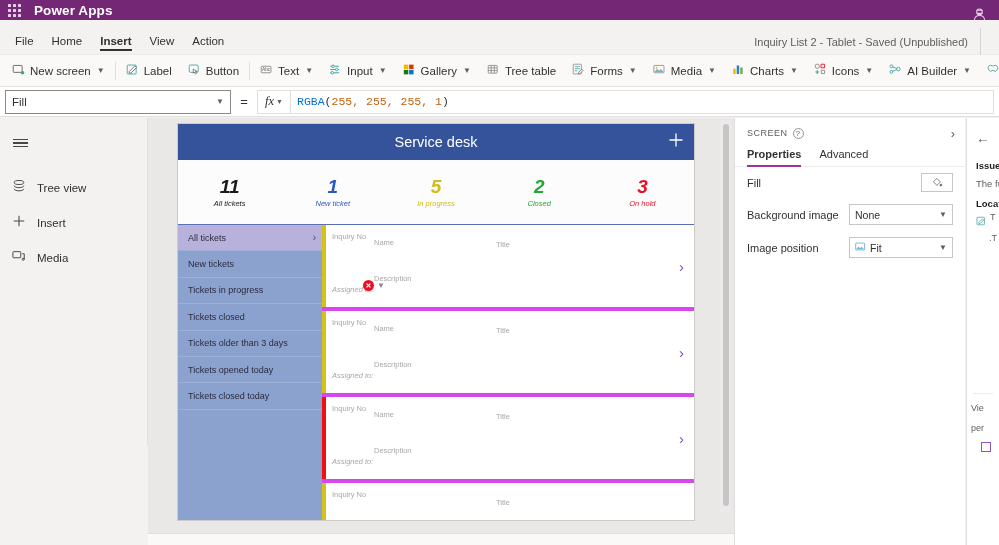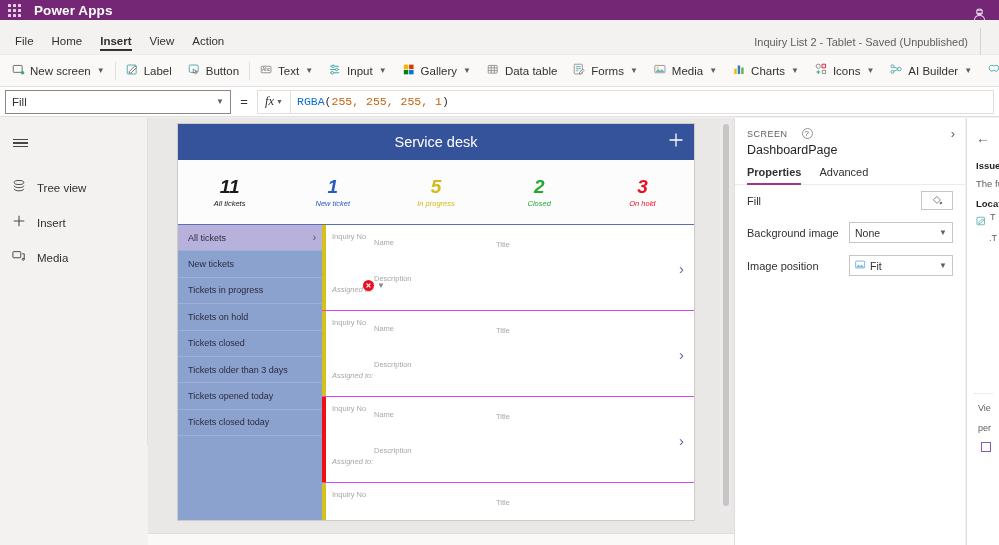--- a/index.html
+++ b/index.html
@@ -119,21 +119,21 @@
   .listcol { width:144px; background:#8ba1ce; }
   .litem {
     height:26.4px; display:flex; align-items:center; padding:0 6px 0 10px;
     font-size:9px; color:#2b2b3d; border-bottom:1px solid #9db0d8; cursor:pointer;
   }
   .litem.sel { background:#b7b1dc; }
   .litem .ch { margin-left:auto; color:#4c4c5c; font-size:10px; }
   .listfill { background:#8ba1ce; flex:1; }
   .gallery { flex:1; background:#eceaea; position:relative; overflow:hidden; }
   .gitem {
-    display:flex; background:#fff; border-bottom:1px solid #d946ef; height:86px; position:relative;
+    display:flex; background:#fff; border-bottom:4px solid #d946ef; height:86px; position:relative;
   }
   .gbar { width:4px; flex:none; }
   .gbody { flex:1; position:relative; }
   .ph { position:absolute; color:#aaa8a6; font-size:7.5px; }
   .ph.inq { left:6px; top:7px; }
   .ph.nam { left:48px; top:13px; }
   .ph.tit { left:170px; top:15px; }
   .ph.des { left:48px; top:49px; }
   .ph.asg { left:6px; top:60px;font-style:italic; }
   .gchev { position:absolute; right:10px; top:50%; transform:translateY(-50%); color:#7b52ab; font-size:15px; cursor:pointer; }
@@ -147,21 +147,21 @@
     position:absolute; right:3px; top:2px; width:11px; height:392px; background:#eceaea; cursor:pointer;
   }
   .cthumb { position:absolute; left:2.5px; top:4px; width:6px; height:382px; background:#c8c6c4; border-radius:3px; }
 
   
   .rightpanel {
     position:absolute; left:734px; top:118px; width:231px; height:427px;
     background:#fff; border-left:1px solid #e1dfdd;
   }
   .rp-head { padding:10px 12px 0 12px; position:relative; }
-  .rp-kind { font-size:9px; letter-spacing:.5px; color:#605e5c; display:flex; align-items:center; gap:14px; }
+  .rp-kind { font-size:9px; letter-spacing:.5px; color:#605e5c; display:flex; gap:5px; }
   .rp-help { width:11px; height:11px; border:1px solid #979593; border-radius:50%; font-size:8px;
              display:inline-flex; align-items:center; justify-content:center; color:#605e5c; cursor:pointer; }
   .rp-collapse { position:absolute; right:10px; top:8px; color:#605e5c; font-size:13px; cursor:pointer; }
   .rp-name { font-size:12.5px; color:#201f1e; margin-top:4px; }
   .rp-tabs { display:flex; gap:18px; padding:0 12px; margin-top:9px; border-bottom:1px solid #edebe9; }
   .rp-tab { font-size:11px; color:#323130; padding-bottom:6px; cursor:pointer; position:relative; }
   .rp-tab.active { font-weight:700; }
   .rp-tab.active::after { content:''; position:absolute; left:0; right:0; bottom:-1px; height:2px; background:#a4338c; }
   .rp-row { display:flex; align-items:center; padding:6px 12px; }
   .rp-lab { font-size:11px; color:#323130; flex:1; }
@@ -180,21 +180,21 @@
     position:absolute; left:966px; top:118px; width:33px; height:427px;
     background:#fff; border-left:1px solid #e1dfdd; overflow:hidden;
   }
   .fp-back { padding:12px 0 0 9px; color:#605e5c; font-size:14px; cursor:pointer; }
   .fp-t1 { font-size:9.5px; color:#201f1e; font-weight:700; padding:14px 0 0 9px; white-space:nowrap; }
   .fp-t2 { font-size:9.5px; color:#605e5c; padding:7px 0 0 9px; white-space:nowrap; }
   .fp-t3 { font-size:9.5px; color:#201f1e; font-weight:700; padding:9px 0 0 9px; white-space:nowrap; }
   .fp-link { display:flex; gap:4px; padding:3px 0 0 9px; align-items:flex-start; }
   .fp-link .tx { font-size:9px; color:#605e5c; white-space:nowrap; }
   .fp-div { margin:0 6px; border-top:1px solid #edebe9; margin-top:150px; }
-  .fp-foot { font-size:9px; color:#605e5c; padding:8px 0 0 11px; line-height:12px; white-space:nowrap; }
+  .fp-foot { font-size:9px; color:#605e5c; padding:8px 0 0 4px; line-height:12px; white-space:nowrap; }
   .fp-chk { margin:8px 0 0 14px; width:10px; height:10px; border:1.3px solid #8b55c0; display:block; }
 
   
   .statusbar {
     position:absolute; left:148px; top:533px; width:586px; height:12px;
     background:#faf9f8; border-top:1px solid #e1dfdd;
   }
 </style>
 </head>
 <body>
@@ -306,21 +306,21 @@
       <span class="cv">▼</span>
     </div>
 
     <div class="rb">
       <span>
         <svg width="13" height="13" viewBox="0 0 16 16" stroke="#8a8886" stroke-width="1" fill="none">
             <rect x="1.5" y="3" width="11" height="9.5" rx=".8"></rect>
             <path d="M1.5 6h11M1.5 9.3h11M5.2 3v9.5M9 3v9.5"></path>
           </svg>
       </span>
-      <span>Data table</span>
+      <span>Tree table</span>
     </div>
 
     <div class="rb">
       <span>
         <svg width="13" height="13" viewBox="0 0 16 16">
             <rect x="1.5" y="1.5" width="10" height="12" fill="none" stroke="#8a8886" stroke-width="1" rx=".8"></rect>
             <path d="M3.5 4.5h6M3.5 7h6M3.5 9.5h3" stroke="#41a5a5" stroke-width="1"></path>
             <path d="M8 11.5l4-4 1.6 1.6-4 4H8z" fill="#fff" stroke="#605e5c" stroke-width=".9"></path>
           </svg>
       </span>
@@ -488,23 +488,20 @@
         <div class="listcol">
           <div class="litem sel">
             <span>All tickets</span>
             <span class="ch">›</span>
           </div>
           <div class="litem">
               <span>New tickets</span>
             </div>
           <div class="litem">
               <span>Tickets in progress</span>
-            </div>
-          <div class="litem">
-              <span>Tickets on hold</span>
             </div>
           <div class="litem">
               <span>Tickets closed</span>
             </div>
           <div class="litem">
               <span>Tickets older than 3 days</span>
             </div>
           <div class="litem">
               <span>Tickets opened today</span>
             </div>
@@ -573,21 +570,20 @@
 
   <div class="statusbar"></div>
 
   <div class="rightpanel">
     <div class="rp-head">
       <div class="rp-kind">
         <span>SCREEN</span>
         <span class="rp-help">?</span>
       </div>
       <div class="rp-collapse">›</div>
-      <div class="rp-name">DashboardPage</div>
     </div>
     <div class="rp-tabs">
       <div class="rp-tab active">Properties</div>
       <div class="rp-tab">Advanced</div>
     </div>
 
     <div class="rp-row">
       <div class="rp-lab">Fill</div>
       <div class="rp-fillbtn">
         <span>

